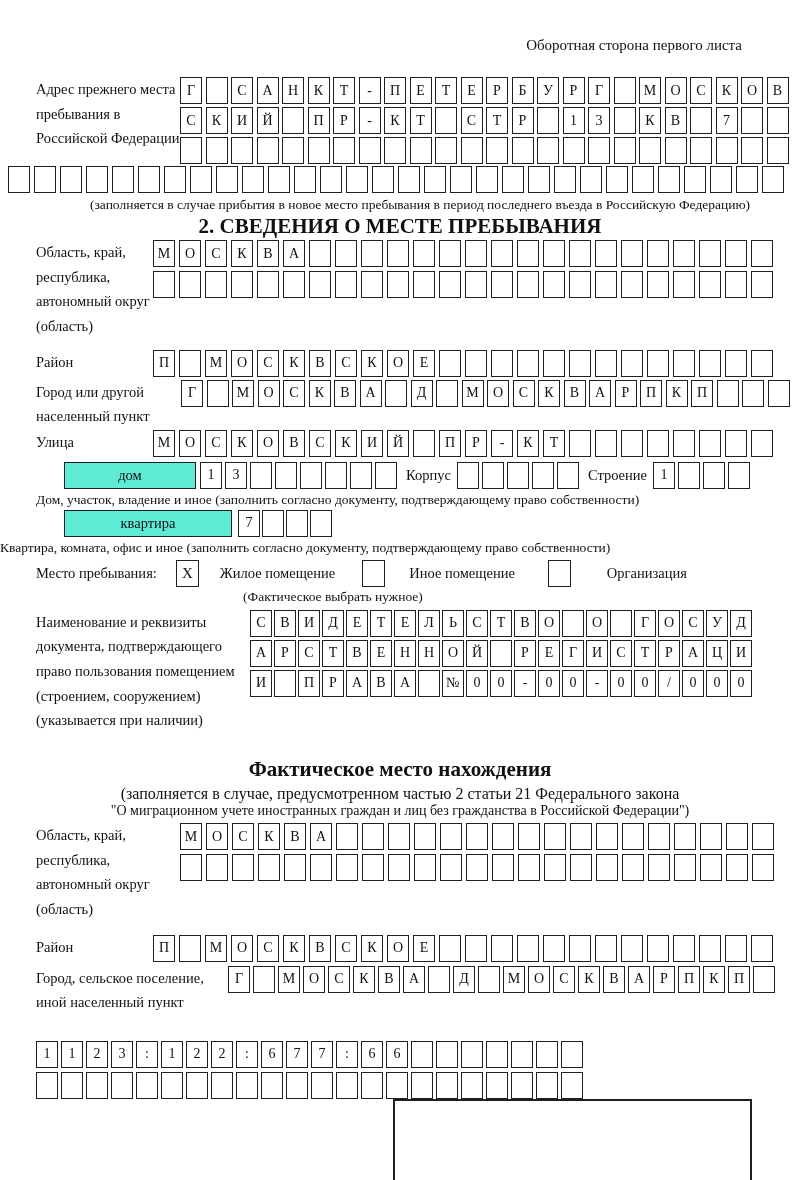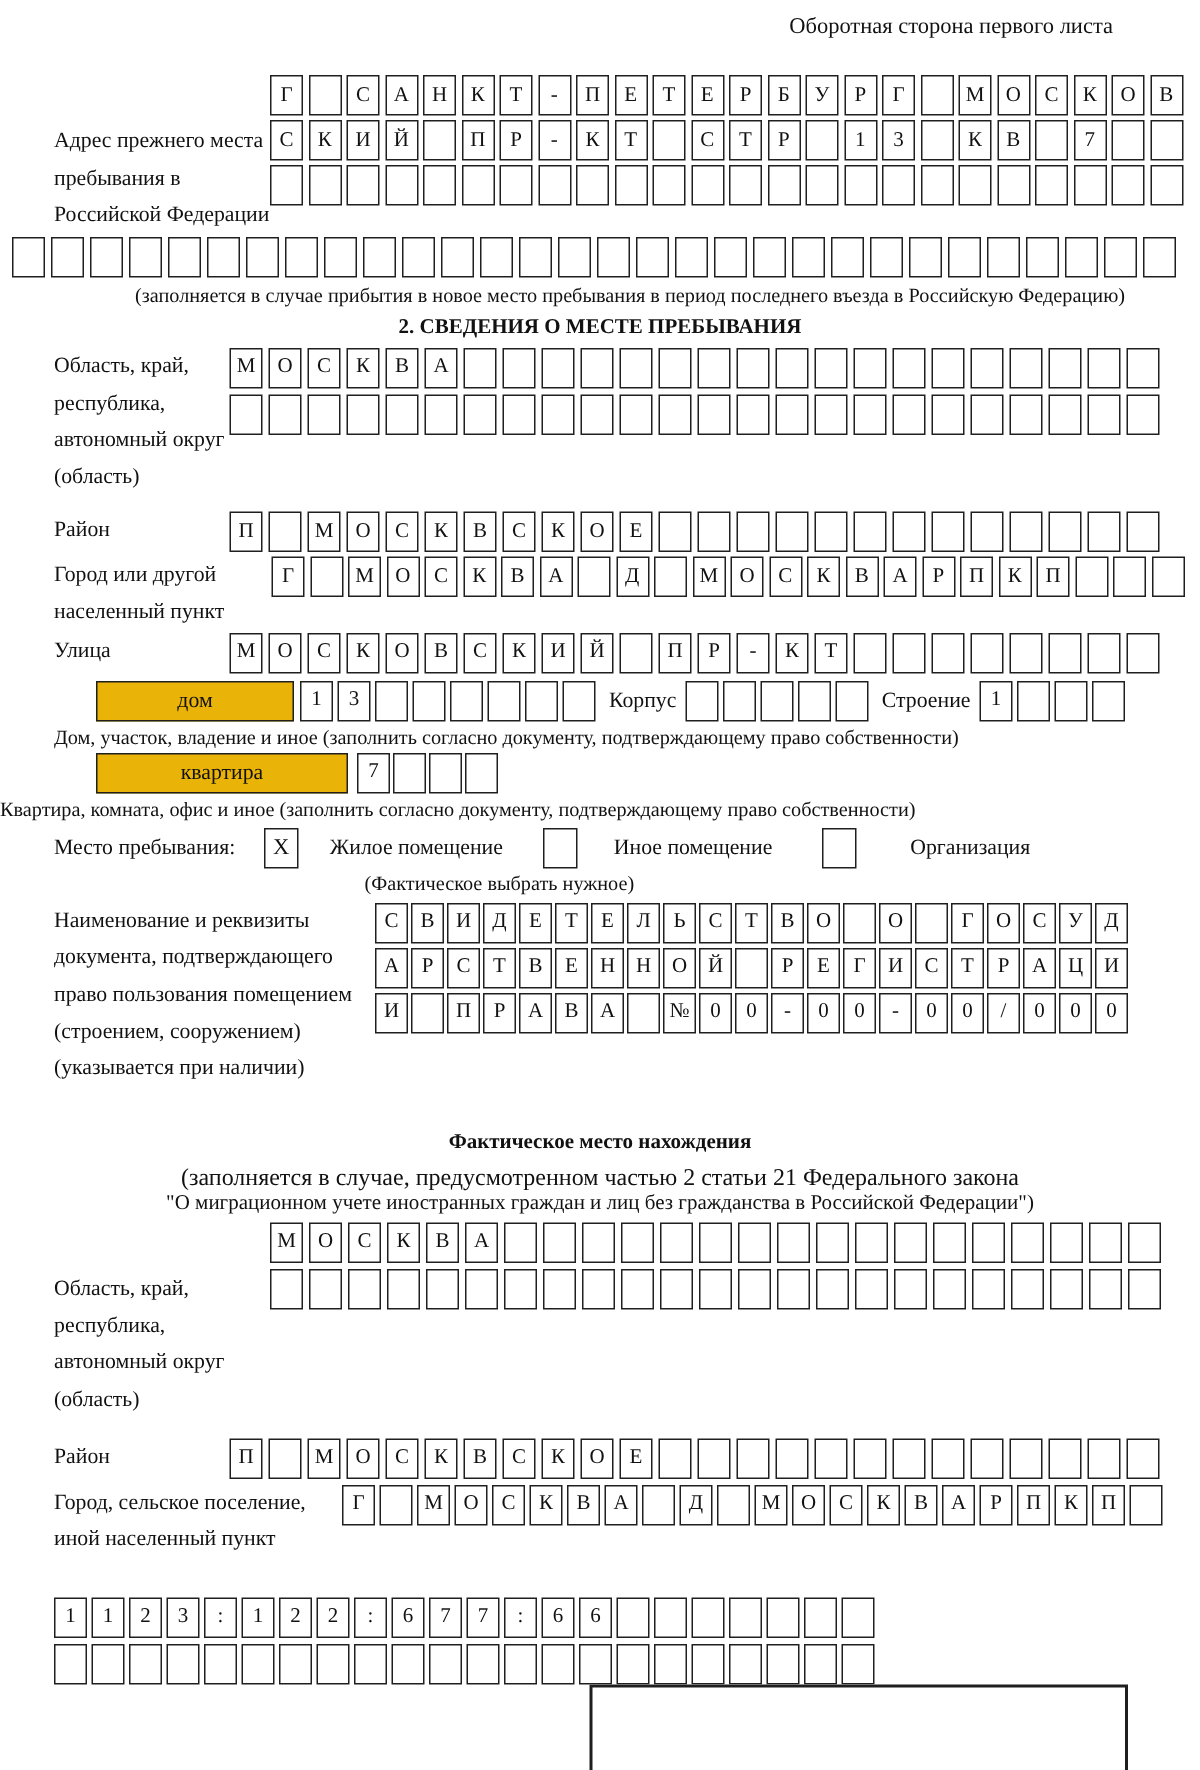--- a/index.html
+++ b/index.html
@@ -2,45 +2,45 @@
 <html><head>
 <meta charset="utf-8">
 <style>
   * { margin:0; padding:0; box-sizing:content-box; }
   html,body { background:#ffffff; }
   body {
     width:800px; height:1180px; overflow:hidden;
     font-family:"Liberation Serif","DejaVu Serif",serif;
     color:#111; font-size:14px; position:relative;
   }
-  .header-note { padding:9px 58px 0 0; text-align:right; font-size:15px; line-height:18px; }
+  .header-note { padding:36px 58px 0 0; text-align:right; font-size:15px; line-height:18px; }
 
   .frow { display:flex; align-items:flex-start; margin-left:36px; }
   .lbl { font-size:14.5px; line-height:1.7; flex:none; }
-  .w117 { width:117px; } .w144 { width:144px;margin-top:32px; } .w145 { width:145px; }
+  .w117 { width:117px; } .w144 { width:144px; } .w145 { width:145px; }
   .w192 { width:192px; } .w200 { width:200px; }
 
   .boxcol { display:flex; flex-direction:column; }
   .boxes { display:flex; gap:4px; flex:none; }
   .boxes.g2 { gap:2px; } .boxes.g3 { gap:3px; } .boxes.g35 { gap:3.5px; }
   .cbox {
     box-sizing:border-box; flex:none;
     width:22px; height:27px; border:1.7px solid #1f1f1f;
     display:flex; align-items:center; justify-content:center;
     font-size:14px; line-height:1; background:#fff;
   }
   .mb3 { margin-bottom:3px; }
 
   .caption { text-align:center; font-size:13.5px; line-height:17px; }
-  .sec-title { text-align:center; font-weight:bold; font-size:14px; line-height:19px; }
+  .sec-title { text-align:center; font-weight:bold; font-size:21px; line-height:19px; }
 
   .widebox {
     box-sizing:border-box; border:1.7px solid #1f1f1f; height:27px;
     display:flex; align-items:center; justify-content:center;
-    font-size:14.5px; flex:none; background:#eab308;
+    font-size:14.5px; flex:none; background:#5eead4;
   }
   .inline-lbl { font-size:14.5px; line-height:27px; flex:none; }
 
   .chk {
     box-sizing:border-box; flex:none; width:23px; height:27px;
     border:1.7px solid #1f1f1f; display:flex; align-items:center; justify-content:center;
     font-size:15px; background:#fff;
   }
 
   .bigbox {

